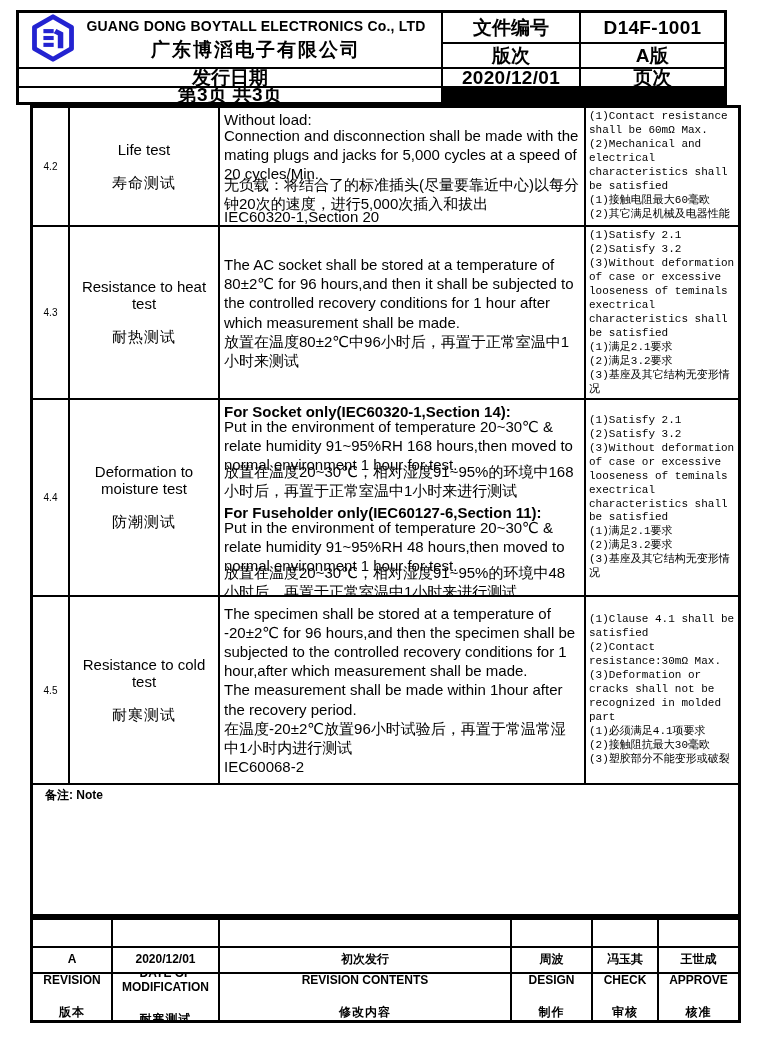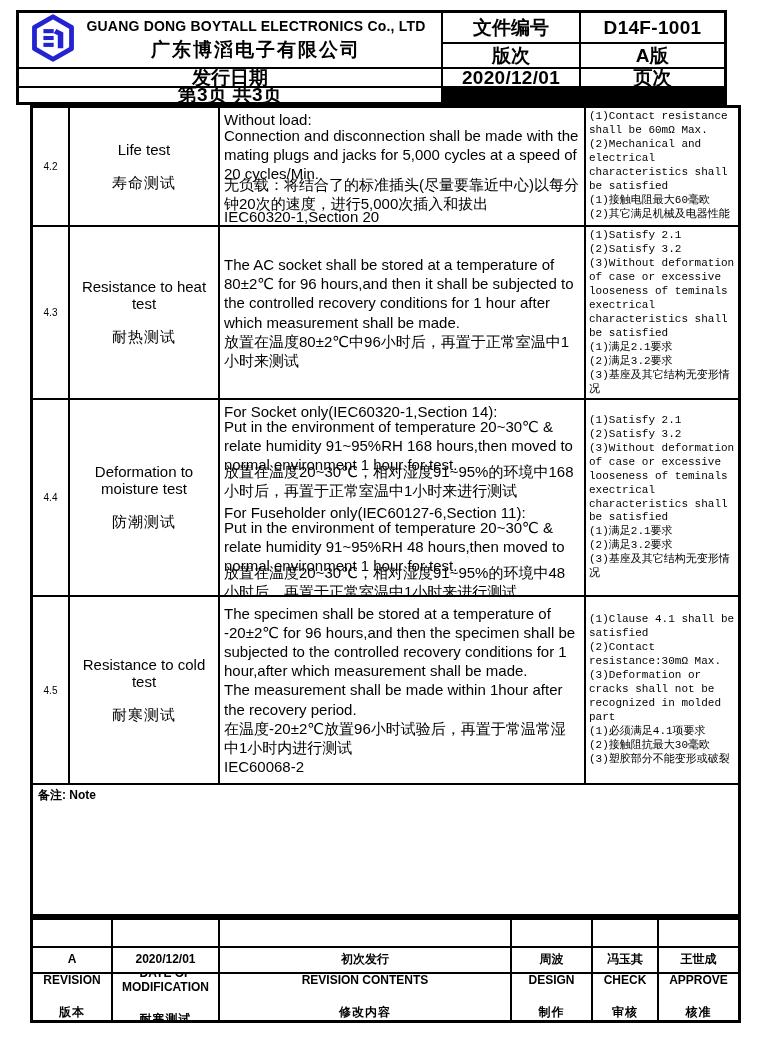--- a/index.html
+++ b/index.html
@@ -38,23 +38,23 @@
   .c-no { display:flex; align-items:center; justify-content:center; font-size:10px; }
   .c-name { display:flex; flex-direction:column; align-items:center; justify-content:center;
     text-align:center; font-size:15px; }
   .c-name .nm-cn { margin-top:16px; letter-spacing:1px;font-family:Liberation Mono, monospace; }
   .c-desc { font-size:15px; line-height:1.27; padding:2px 4px; display:flex;
     flex-direction:column; }
   .c-req { font-size:11px; line-height:1.27; padding:2px 3px; white-space:pre-line;
     display:flex; flex-direction:column;font-family:Liberation Mono, monospace; }
   .vcenter { justify-content:center; }
   .line { min-height:0; }
-  .line.b { font-weight:normal; }
+  .line.b { font-weight:bold; }
   .spacer { height:14px; }
-  .c-note { grid-column:1/5; padding:2px 5px; font-size:12px; font-weight:bold; }
+  .c-note { grid-column:1/5; padding:2px 12px; font-size:12px; font-weight:bold; }
 
   
   .rev-tbl { left:30px; top:917px; width:711px; height:106px;
     grid-template-columns:78px 105px 290px 79px 64px 1fr;
     grid-template-rows:26px 24px 1fr; }
   .r-cell { display:flex; flex-direction:column; align-items:center; justify-content:center;
     text-align:center; font-size:12px; font-weight:bold; line-height:1.15; }
   .r-head { font-size:12px; }
   .r-head .cn { letter-spacing:1px; margin-top:18px; }
 </style>

